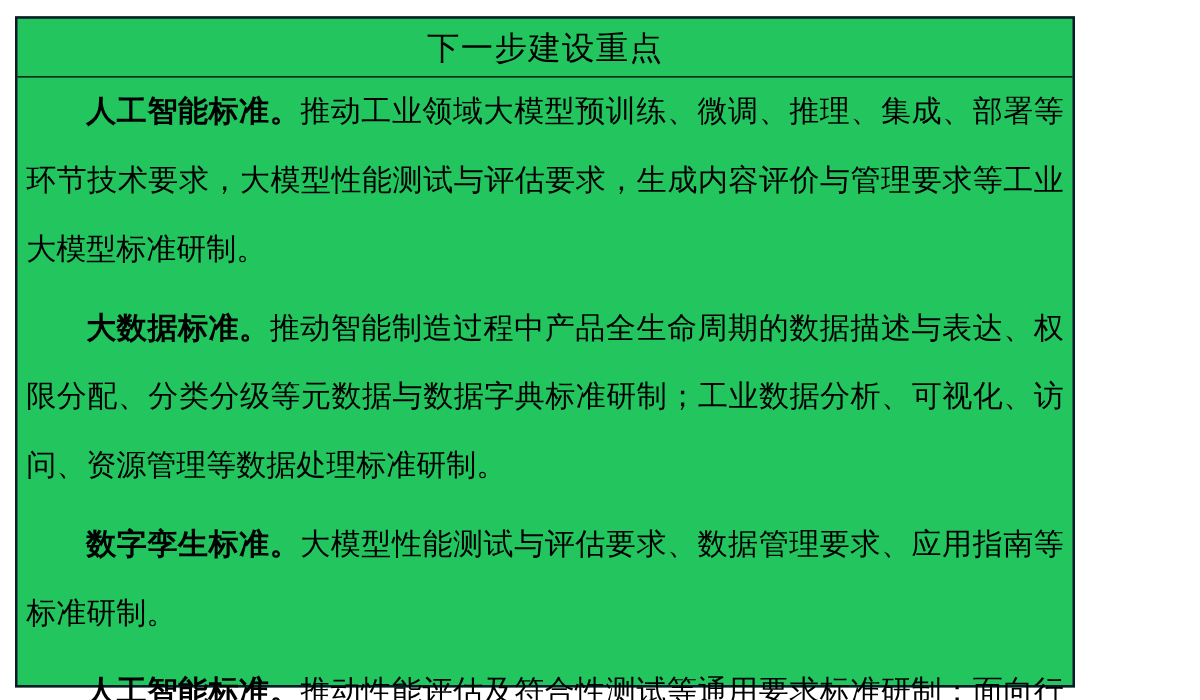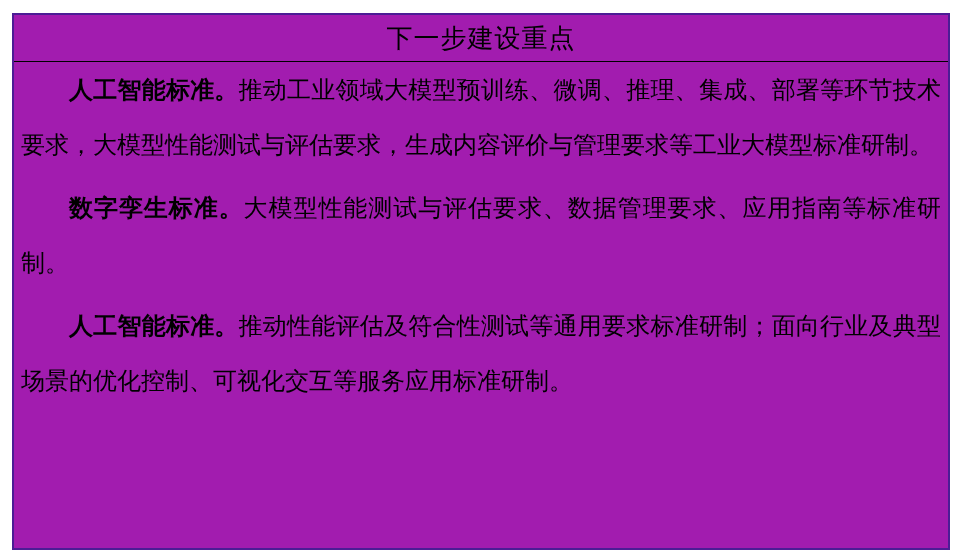--- a/index.html
+++ b/index.html
@@ -12,25 +12,25 @@
     height: 560px;
     position: relative;
     overflow: hidden;
     font-family: "Liberation Sans", "DejaVu Sans", sans-serif;
     color: #000000;
   }
   .frame {
     position: absolute;
     left: 12px;
     top: 13px;
-    width: 938px;
+    width: 848px;
     height: 537px;
-    border: 2px solid #4c1d95;
+    border: 2px solid #0f172a;
     box-sizing: border-box;
-    background: #a21caf;
+    background: #22c55e;
   }
   .title-row {
     height: 47px;
     border-bottom: 1.5px solid #000000;
     display: flex;
     align-items: center;
     justify-content: center;
     font-size: 26px;
     font-weight: 500;
     letter-spacing: 1px;
@@ -53,18 +53,19 @@
 </style>
 </head>
 <body>
 
 <div class="frame">
   <div class="title-row">下一步建设重点</div>
 
   <div class="body-cell">
     <p><span class="lead">人工智能标准。</span><span>推动工业领域大模型预训练、微调、推理、集成、部署等环节技术要求，大模型性能测试与评估要求，生成内容评价与管理要求等工业大模型标准研制。</span></p>
 
+    <p><span class="lead">大数据标准。</span><span>推动智能制造过程中产品全生命周期的数据描述与表达、权限分配、分类分级等元数据与数据字典标准研制；工业数据分析、可视化、访问、资源管理等数据处理标准研制。</span></p>
 
     <p><span class="lead">数字孪生标准。</span><span>大模型性能测试与评估要求、数据管理要求、应用指南等标准研制。</span></p>
 
     <p><span class="lead">人工智能标准。</span><span>推动性能评估及符合性测试等通用要求标准研制；面向行业及典型场景的优化控制、可视化交互等服务应用标准研制。</span></p>
   </div>
 </div>
 
 </body></html>

